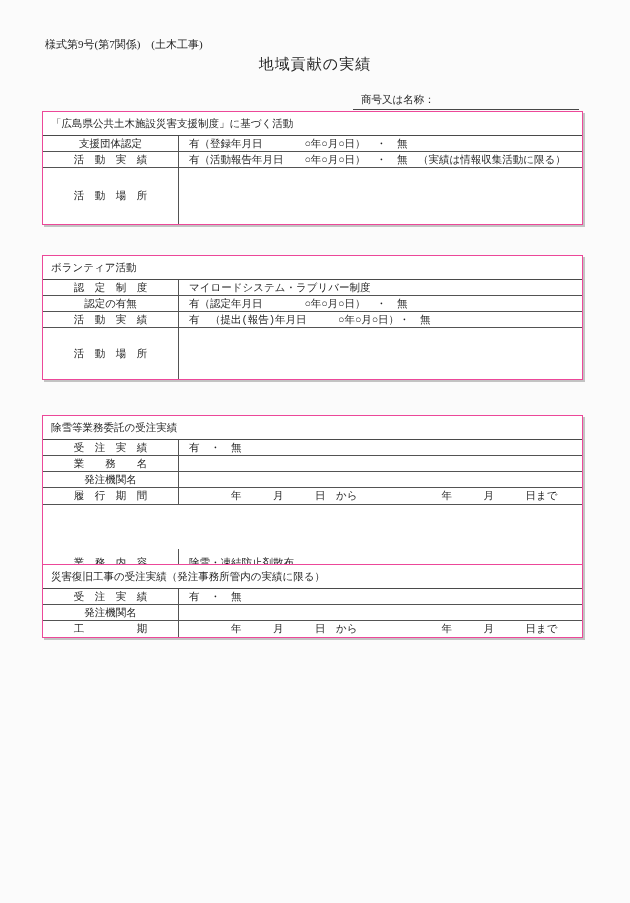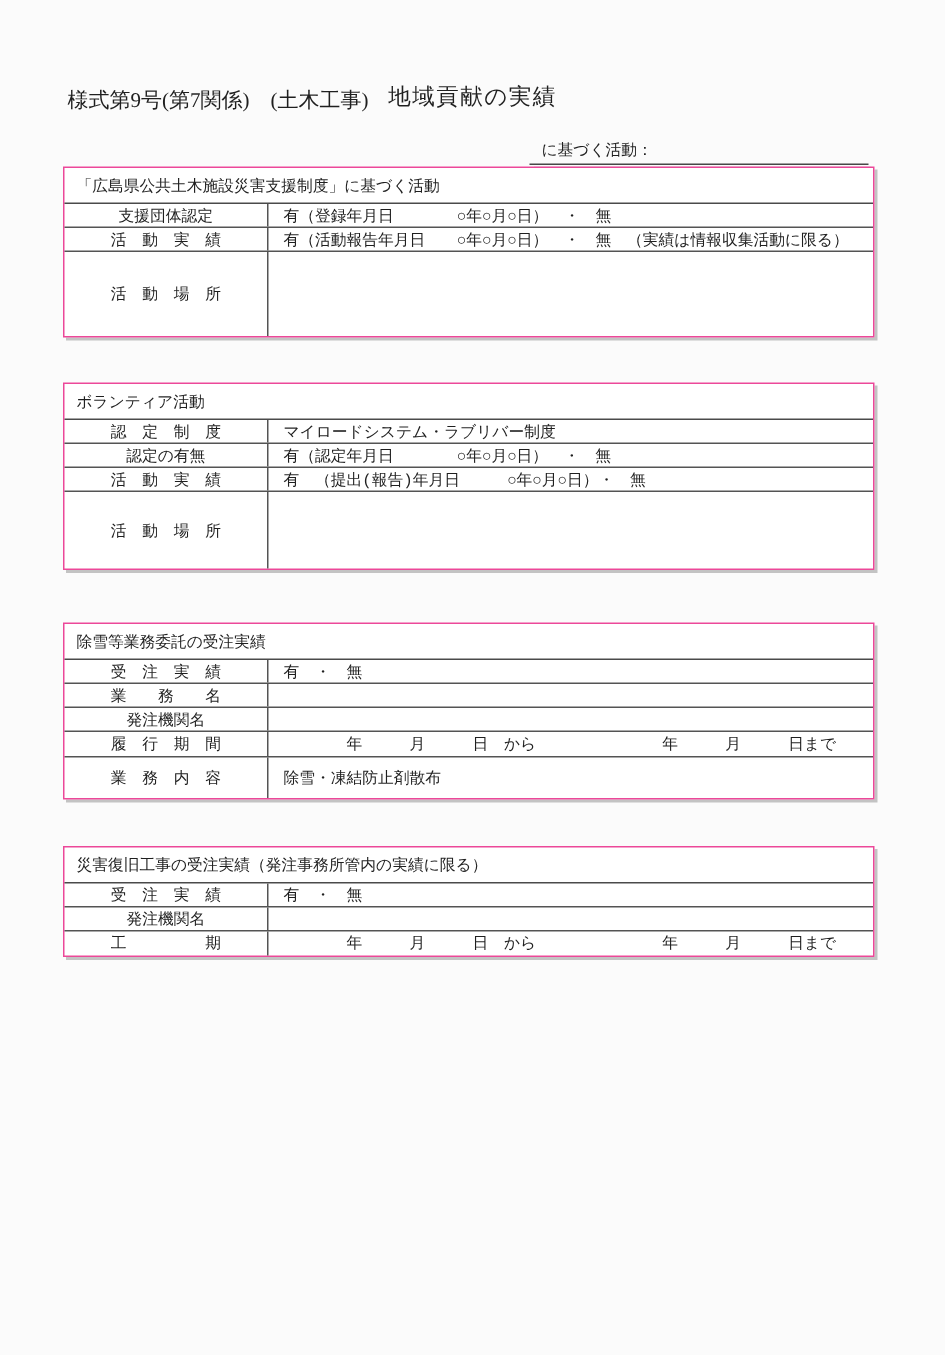--- a/index.html
+++ b/index.html
@@ -11,21 +11,21 @@
     -webkit-font-smoothing:antialiased;
   }
   .page{
     position:relative;
     width:630px;height:903px;
     background:#fbfbfb;
     overflow:hidden;
   }
   .form-number{
     position:absolute;left:45px;top:37px;
-    font-size:14px;white-space:pre;margin-top:21px;
+    font-size:11px;white-space:pre;
   }
   .doc-title{
     position:absolute;left:0;top:55px;width:630px;
     text-align:center;font-size:15px;letter-spacing:1px;
   }
   .company-label{
     position:absolute;left:361px;top:93px;
     font-size:10.5px;white-space:pre;
   }
   .company-line{
@@ -67,38 +67,38 @@
   }
   .vc{
     flex:1;
     display:flex;align-items:center;
     padding-left:10px;
     white-space:pre;
     overflow:hidden;
   }
   .h16{height:16px;}
   .h17{height:17px;}
-  .h27{height:27px;}
+  .h27{height:27px;margin-top:44px;}
   .h51{height:51px;}
   .h56{height:56px;}
   #tbl-1{top:111px;}
   #tbl-2{top:255px;font-family:Liberation Mono, monospace;}
   #tbl-3{top:415px;}
   #tbl-4{top:564px;}
 </style>
 </head>
 <body>
 
 <div class="page">
 
   <div class="form-number">様式第9号(第7関係)　(土木工事)</div>
 
   <div class="doc-title">地域貢献の実績</div>
 
-  <div class="company-label">に基づく活動：</div>
+  <div class="company-label">商号又は名称：</div>
   <div class="company-line"></div>
   <div class="company-line-shadow"></div>
 
   <div class="tbl" id="tbl-1">
     <div class="tbl-title">「広島県公共土木施設災害支援制度」に基づく活動</div>
     <div class="row h16">
       <div class="lc">支援団体認定</div>
       <div class="vc">有（登録年月日　　　　○年○月○日）　・　無</div>
     </div>
     <div class="row h16">

